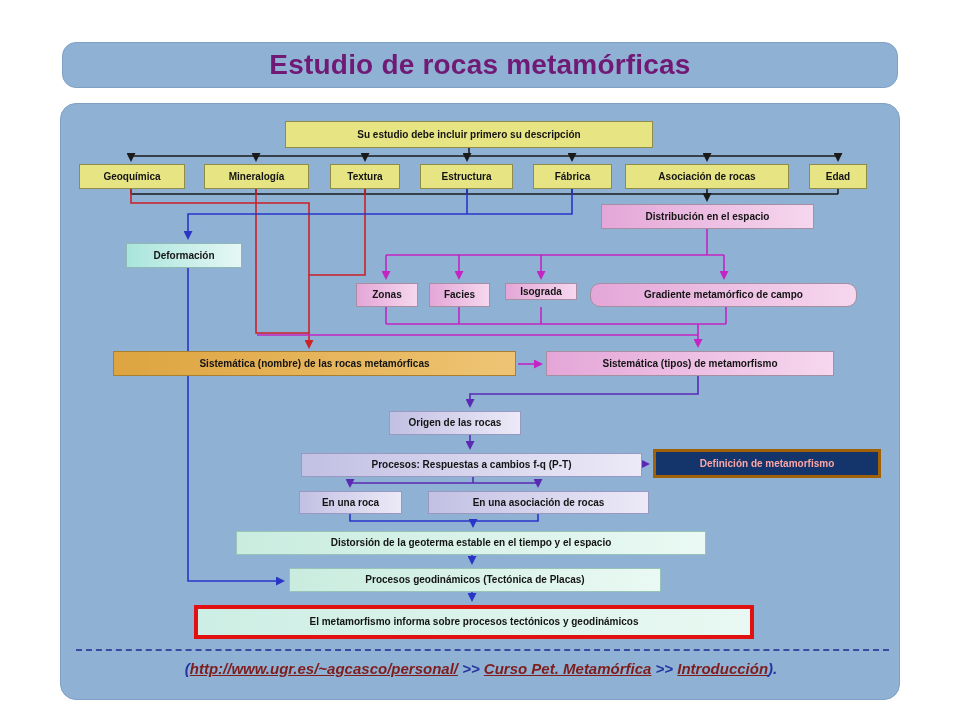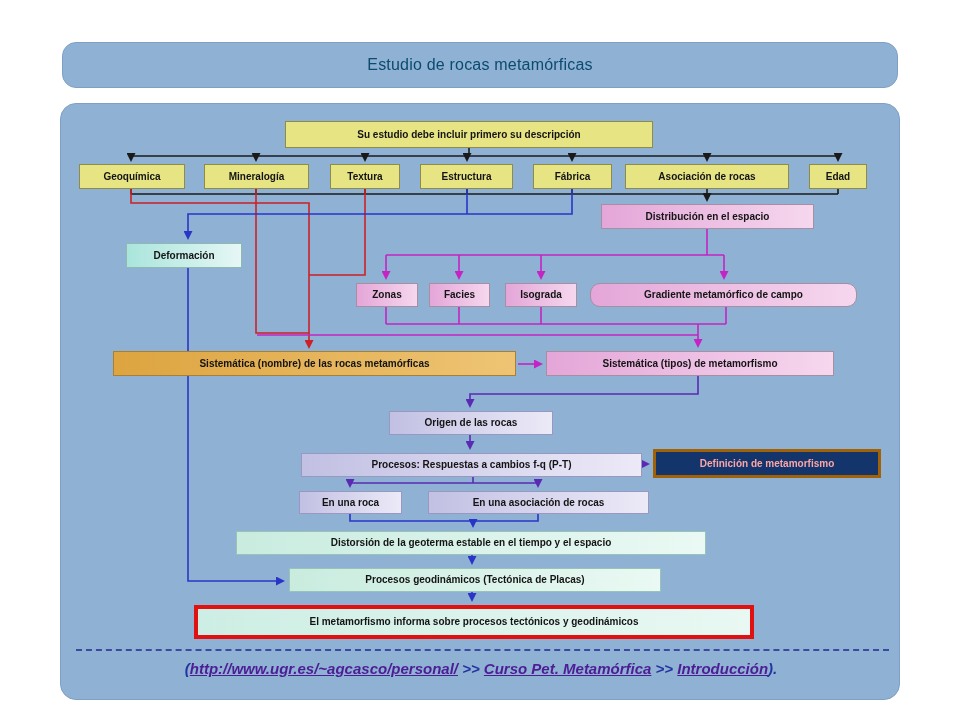--- a/index.html
+++ b/index.html
@@ -1,40 +1,40 @@
 <!DOCTYPE html>
 <html><head>
 <meta charset="utf-8">
 <style>
   html,body{margin:0;padding:0;background:#ffffff;}
   .slide{position:relative;width:960px;height:720px;background:#ffffff;overflow:hidden;
          font-family:"Liberation Sans","DejaVu Sans",sans-serif;}
   .header-bar{position:absolute;left:62px;top:42px;width:836px;height:46px;
               background:#8fb2d4;border:1px solid #7fa0c4;border-radius:14px;
               display:flex;align-items:center;justify-content:center;box-sizing:border-box;}
-  .header-bar .title{font-size:16px;font-weight:normal;color:#0c4a6e;letter-spacing:.2px;}
+  .header-bar .title{font-size:28px;font-weight:bold;color:#701a75;letter-spacing:.2px;}
   .panel{position:absolute;left:60px;top:103px;width:840px;height:597px;
          background:#8fb2d4;border:1px solid #7fa0c4;border-radius:16px;box-sizing:border-box;}
   .connectors{position:absolute;left:0;top:0;pointer-events:none;}
   .bx{position:absolute;display:flex;align-items:center;justify-content:center;
       font-size:10px;font-weight:bold;color:#141414;white-space:nowrap;
       box-sizing:border-box;line-height:1;}
   .yellow{background:#e7e483;border:1px solid #8f8c4a;}
   .pink{background:linear-gradient(90deg,#e4a6d8,#f6d7ee);border:1px solid #a58fa0;}
   .orange{background:linear-gradient(90deg,#dda440,#eec474);border:1px solid #a98030;}
   .lav{background:linear-gradient(90deg,#c2c0e3,#eceaf7);border:1px solid #9a98c0;}
   .cyanbx{background:linear-gradient(90deg,#a9e5dc,#e6f7f4);border:1px solid #8fb8b2;}
   .mint{background:linear-gradient(90deg,#c9ecdf,#eaf9f3);border:1px solid #99c2b8;}
   .navy{background:#14356b;color:#fca5a5;border:3px solid #a16207;}
   .conclusion{border:4px solid #e11111;background:linear-gradient(90deg,#cdeee4,#e9f8f2);}
   .footer-sep{position:absolute;left:15px;top:545px;width:813px;height:0;
               border-top:2px dashed #3b4aa0;}
   .footer{position:absolute;left:0;top:556px;width:840px;text-align:center;
           font-size:15px;font-style:italic;color:#2433a0;font-weight:bold;}
-  .footer a{color:#4c1d95;text-decoration:underline;cursor:pointer;margin-top:27px;}
+  .footer a{color:#7f1d1d;text-decoration:underline;cursor:pointer;margin-top:27px;}
   .footer .plain{text-decoration:none;}
 </style>
 </head>
 <body>
 
 <div class="slide">
 
   <div class="header-bar">
     <span class="title">Estudio de rocas metamórficas</span>
   </div>
@@ -124,27 +124,27 @@
     <div class="bx yellow" style="left:359px;top:60px;width:93px;height:25px;text-align:center;">Estructura</div>
     <div class="bx yellow" style="left:472px;top:60px;width:79px;height:25px;">Fábrica</div>
     <div class="bx yellow" style="left:564px;top:60px;width:164px;height:25px;">Asociación de rocas</div>
     <div class="bx yellow" style="left:748px;top:60px;width:58px;height:25px;">Edad</div>
 
     <div class="bx pink" style="left:540px;top:100px;width:213px;height:25px;">Distribución en el espacio</div>
     <div class="bx cyanbx" style="left:65px;top:139px;width:116px;height:25px;text-align:center;">Deformación</div>
 
     <div class="bx pink" style="left:295px;top:179px;width:62px;height:24px;">Zonas</div>
     <div class="bx pink" style="left:368px;top:179px;width:61px;height:24px;">Facies</div>
-    <div class="bx pink" style="left:444px;top:179px;width:72px;height:24px;">Isograda</div>
+    <div class="bx pink" style="left:444px;top:179px;width:72px;height:17px;">Isograda</div>
     <div class="bx pink" style="left:529px;top:179px;width:267px;height:24px;border-radius:10px;">Gradiente metamórfico de campo</div>
 
     <div class="bx orange" style="left:52px;top:247px;width:403px;height:25px;">Sistemática (nombre) de las rocas metamórficas</div>
     <div class="bx pink" style="left:485px;top:247px;width:288px;height:25px;">Sistemática (tipos) de metamorfismo</div>
 
-    <div class="bx lav" style="left:328px;top:307px;width:164px;height:24px;">Origen de las rocas</div>
+    <div class="bx lav" style="left:328px;top:307px;width:132px;height:24px;">Origen de las rocas</div>
     <div class="bx lav" style="left:240px;top:349px;width:341px;height:24px;">Procesos: Respuestas a cambios f-q (P-T)</div>
     <div class="bx navy" style="left:592px;top:345px;width:228px;height:29px;">Definición de metamorfismo</div>
 
     <div class="bx lav" style="left:238px;top:387px;width:103px;height:23px;">En una roca</div>
     <div class="bx mint" style="left:175px;top:427px;width:470px;height:24px;">Distorsión de la geoterma estable en el tiempo y el espacio</div>
 
     <div class="bx lav" style="left:367px;top:387px;width:221px;height:23px;">En una asociación de rocas</div>
     <div class="bx mint" style="left:228px;top:464px;width:372px;height:24px;">Procesos geodinámicos (Tectónica de Placas)</div>
     <div class="bx conclusion" style="left:133px;top:501px;width:560px;height:34px;">El metamorfismo informa sobre procesos tectónicos y geodinámicos</div>
 

